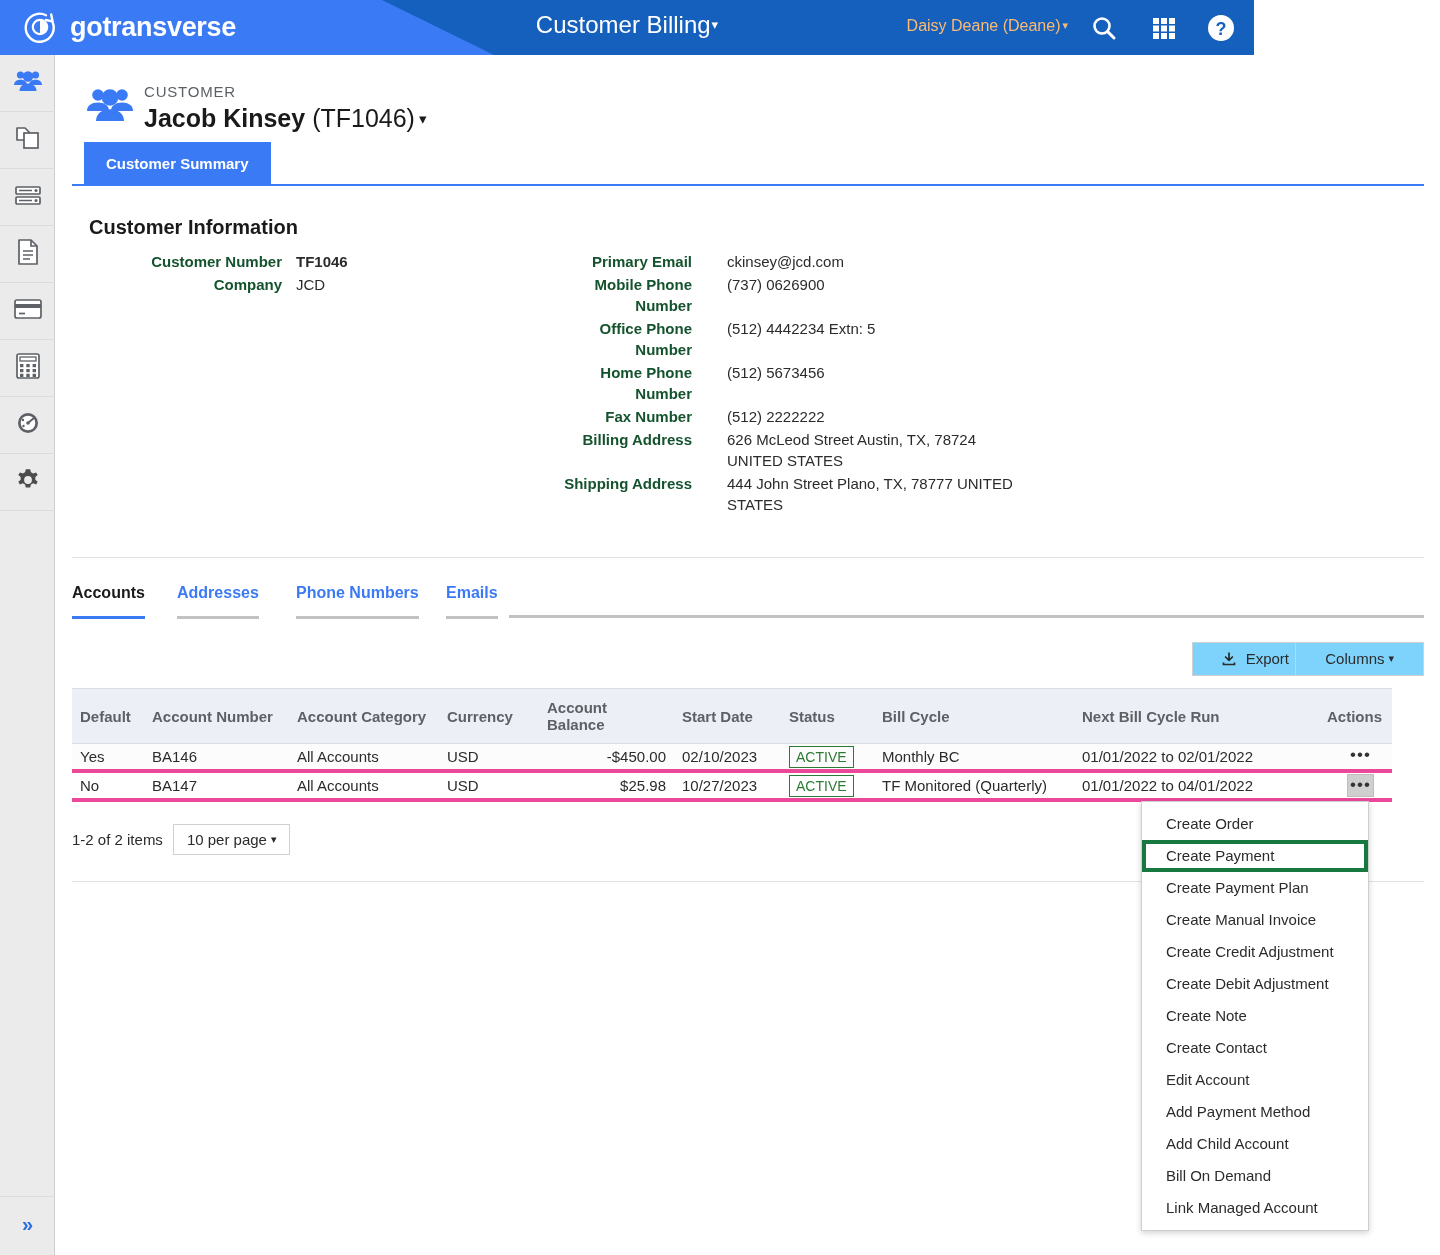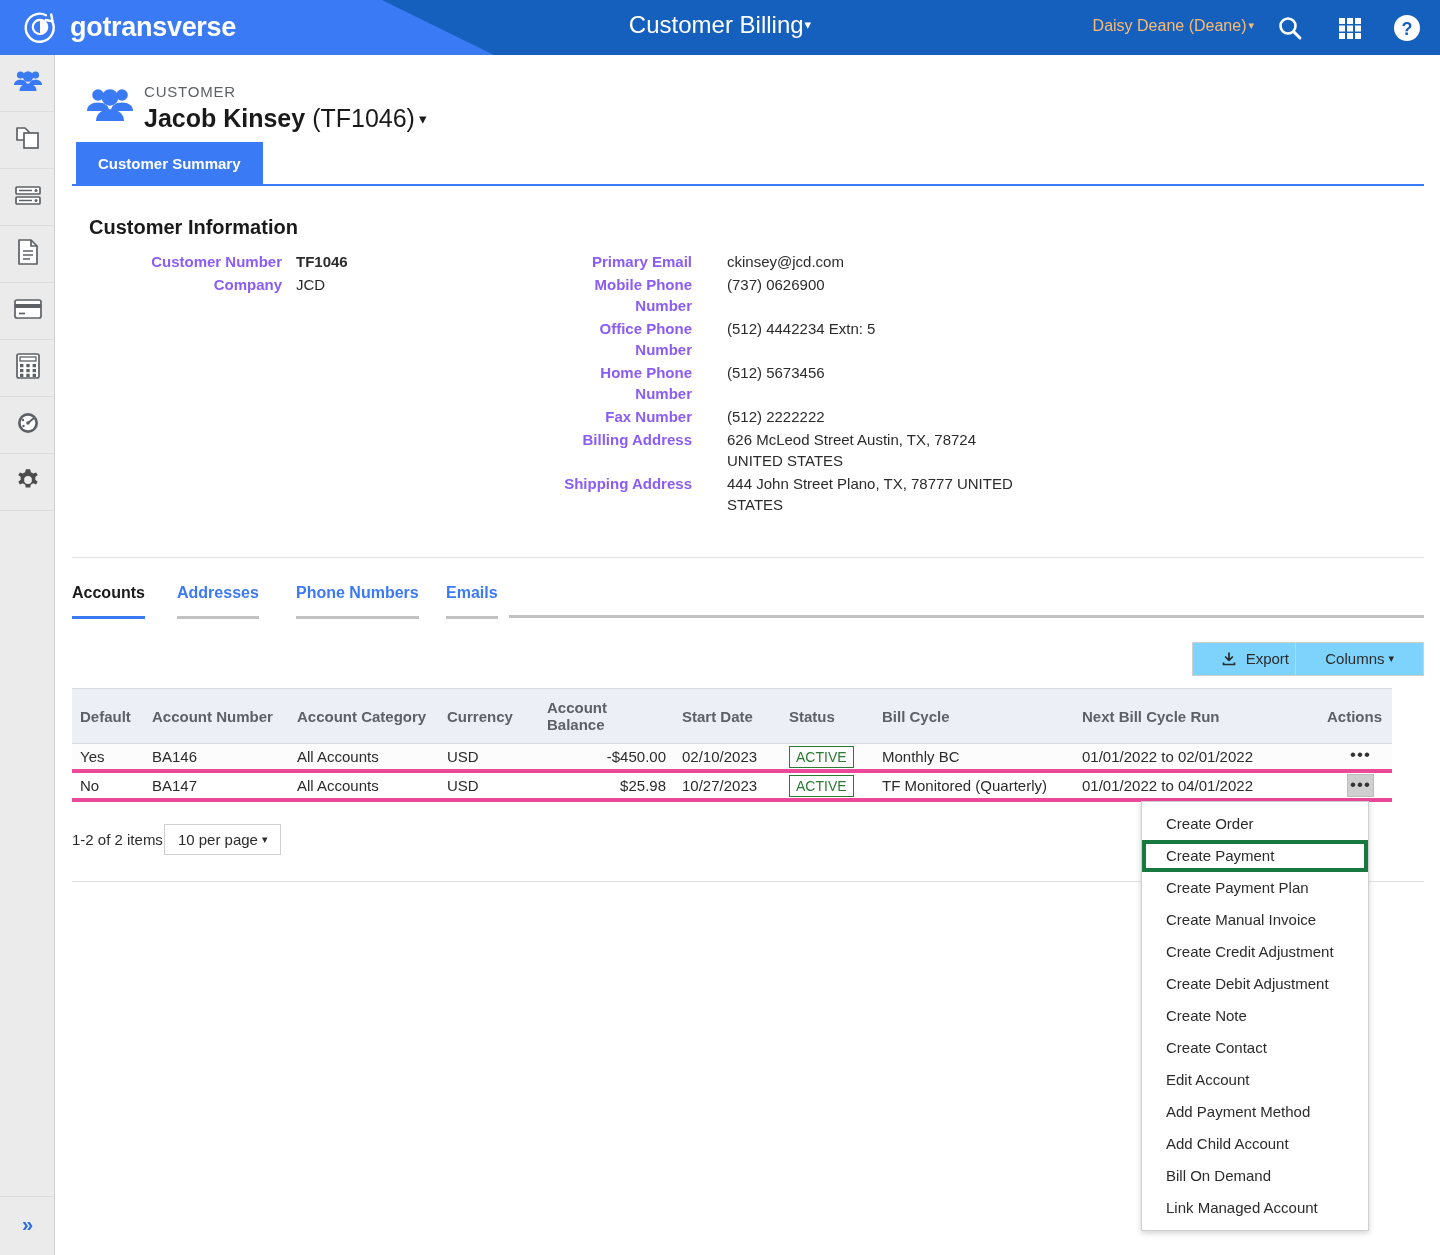--- a/index.html
+++ b/index.html
@@ -6,21 +6,21 @@
   html, body {
     width: 1440px; height: 1255px;
     font-family: "Liberation Sans", sans-serif;
     background: #ffffff;
     overflow: hidden;
   }
   .app { position: relative; width: 1440px; height: 1255px; background:#fff; }
 
   
   .topbar {
-    position: absolute; left:0; top:0; width:1440px; height:55px;
+    position: absolute; left:0; top:0; width:1254px; height:55px;
     background:#1560bd; overflow:hidden; z-index:40;
   }
   .topbar .diag {
     position:absolute; left:0; top:0; width:495px; height:55px;
     background:#3b7af5;
     clip-path: polygon(0 0, 382px 0, 494px 55px, 0 55px);
   }
   .brand {
     position:absolute; left:22px; top:9px; display:flex; align-items:center; gap:12px;
     z-index:3;
@@ -79,37 +79,37 @@
   }
   .cust-name b { font-weight:bold; }
   .cust-name .lite { font-weight:400; }
   .cust-name .caret { font-size:15px; position:relative; top:-3px; margin-left:4px; }
 
   .tabstrip {
     position:relative; height:44px; margin-left:16px; width:1352px;
     border-bottom:2px solid #3b7af5;
   }
   .tab-active {
-    position:absolute; left:4px; top:0; height:44px; background:#3b7af5; color:#fff;
+    position:absolute; left:12px; top:0; height:44px; background:#3b7af5; color:#fff;
     font-size:15px; font-weight:bold; padding:13px 22px; cursor:pointer;
   }
 
   .section {
     padding:30px 0 0 33px;
   }
   .sec-title { font-size:20px; font-weight:bold; color:#1a1a1a; margin-bottom:12px;}
 
   .info-grid { position:relative; height:290px; }
   .col-a { position:absolute; left:0; top:0; width:480px; }
   .col-b { position:absolute; left:468px; top:0; width:500px; }
   .irow { display:flex; margin-bottom:2px; }
   .col-a .ilab { width:193px; text-align:right; }
   .col-b .ilab { width:135px; text-align:right; }
   .ilab {
-    font-size:15px; font-weight:bold; color:#8b5cf6; line-height:21px;
+    font-size:15px; font-weight:bold; color:#14532d; line-height:21px;
     padding-right:0;
   }
   .ival {
     font-size:15px; color:#2b2b2b; line-height:21px; padding-left:14px;
     max-width:330px;
   }
   .ival.strong { font-weight:bold; }
   .col-b .ival { padding-left:35px; }
 
   .divider { height:1px; background:#e2e2e2; margin:16px 16px 0 16px; }
@@ -160,21 +160,21 @@
     padding:1px 6px; line-height:18px;
   }
   .acts { text-align:right; padding-right:18px !important; }
   .dots {
     display:inline-block; width:27px; height:23px; line-height:19px; text-align:center;
     font-size:17px; letter-spacing:1px; color:#333; cursor:pointer;
   }
   .dots.active { background:#cfcfcf; border:1px solid #bdbdbd; }
 
   
-  .pager { margin:22px 0 0 16px; display:flex; align-items:center; gap:1px; }
+  .pager { margin:22px 0 0 16px; display:flex; align-items:center; gap:10px; }
   .pager-text { font-size:15px; color:#2b2b2b; }
   .pager-sel {
     border:1px solid #d0d0d0; background:#fff; font-size:15px; color:#2b2b2b;
     padding:6px 13px; cursor:pointer;
   }
   .pager-sel .caret { font-size:11px; position:relative; top:-2px; margin-left:4px;}
   .bottom-rule { margin:26px 16px 0 16px; height:1px; background:#e2e2e2; }
 
   
   .menu {

